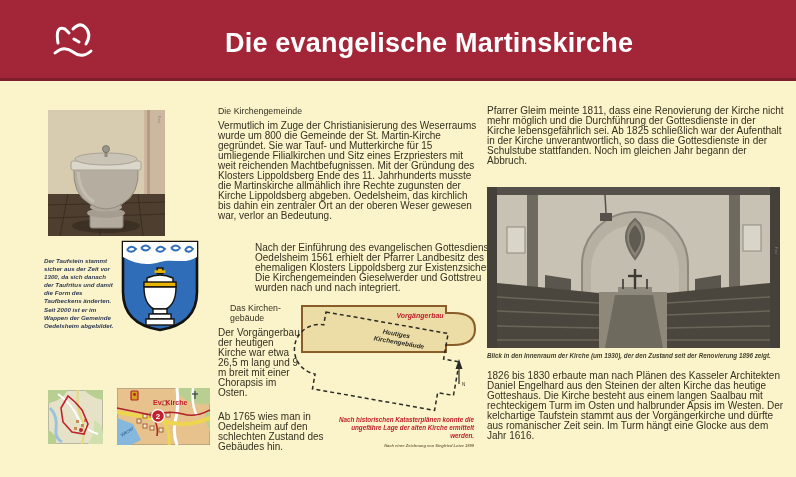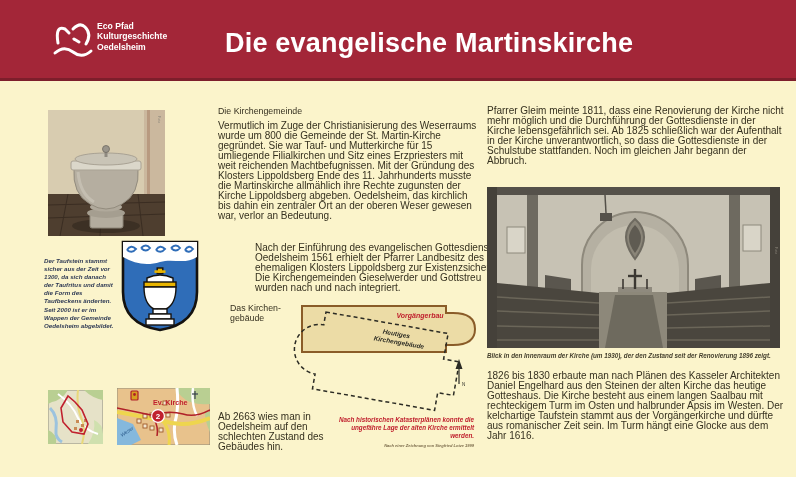--- a/index.html
+++ b/index.html
@@ -28,25 +28,20 @@
 
   <div id="header" class="abs">
     <svg class="abs" style="left:52px;top:17px;" width="42" height="46" viewBox="0 0 42 46">
       <g stroke="#fff" stroke-width="3" fill="none" stroke-linecap="round">
         <path d="M6,26 Q3,8 13,12 L17,16"></path>
         <path d="M21,12 Q28,5 33,10 Q40,17 34,27"></path>
         <path d="M3,36 Q12,28 21,35 Q30,42 39,34"></path>
         <path d="M22,22 L27,25"></path>
       </g>
     </svg>
-    <div class="abs brand">
-      <div>Eco Pfad</div>
-      <div>Kulturgeschichte</div>
-      <div>Oedelsheim</div>
-    </div>
     <div class="abs title">Die evangelische Martinskirche</div>
   </div>
 
   <div class="abs" style="left:48px;top:110px;width:117px;height:126px;">
     <svg width="117" height="126" viewBox="0 0 117 126">
       <rect x="0" y="0" width="117" height="126" fill="#D8CCB0"></rect>
       <rect x="96" y="0" width="21" height="90" fill="#CBB89E"></rect>
       <rect x="99" y="0" width="3" height="90" fill="#B89A80"></rect>
       <rect x="0" y="84" width="117" height="42" fill="#4E3E2F"></rect>
       <g stroke="#3A2D22" stroke-width="1">
@@ -150,21 +145,22 @@
       <text x="41" y="31" font-size="8" font-weight="bold" fill="#FFFFFF" text-anchor="middle">2</text>
     </svg>
   </div>
 
   <div class="abs h" style="left:218px;top:106px;">Die Kirchengemeinde</div>
   <div class="abs p" style="left:218px;top:121px;width:260px;">Vermutlich im Zuge der Christianisierung des Weserraums wurde um 800 die Gemeinde der St. Martin-Kirche gegründet. Sie war Tauf- und Mutterkirche für 15 umliegende Filialkirchen und Sitz eines Erzpriesters mit weit reichenden Machtbefugnissen. Mit der Gründung des Klosters Lippoldsberg Ende des 11. Jahrhunderts musste die Martinskirche allmählich ihre Rechte zugunsten der Kirche Lippoldsberg abgeben. Oedelsheim, das kirchlich bis dahin ein zentraler Ort an der oberen Weser gewesen war, verlor an Bedeutung.</div>
   <div class="abs p" style="left:218px;top:243px;width:260px;margin-left:37px;">Nach der Einführung des evangelischen Gottesdienstes in Oedelsheim 1561 erhielt der Pfarrer Landbesitz des ehemaligen Klosters Lippoldsberg zur Existenzsicherung. Die Kirchengemeinden Gieselwerder und Gottstreu wurden nach und nach integriert.</div>
 
   <div class="abs h h2" style="left:218px;top:303px;width:80px;margin-left:12px;">Das Kirchen-
 gebäude</div>
-  <div class="abs p" style="left:218px;top:412px;width:140px;">Ab 2663 wies man in Oedelsheim auf den schlechten Zustand des Gebäudes hin.</div>
+  <div class="abs p" style="left:218px;top:328px;width:84px;">Der Vorgängerbau der heutigen Kirche war etwa 26,5 m lang und 9 m breit mit einer Chorapsis im Osten.</div>
+  <div class="abs p" style="left:218px;top:412px;width:140px;">Ab 1765 wies man in Oedelsheim auf den schlechten Zustand des Gebäudes hin.</div>
 
   <div class="abs" style="left:296px;top:302px;width:182px;height:146px;">
     <svg width="182" height="146" viewBox="0 0 182 146" style="overflow:visible;">
       <path d="M6,4 H150 V11 H157 Q179,11 179,27 Q179,43 157,43 H150 V50 H6 Z" fill="#ECDCA6" stroke="#8A5C28" stroke-width="2"></path>
       <g transform="translate(30,10) rotate(10)">
         <path d="M0,0 L124,0 L124,26 L140,26 L140,60 L124,60 L124,78 L0,78 L0,63 A25,25 0 0 1 0,13 Z" fill="none" stroke="#2B2B24" stroke-width="1.5" stroke-dasharray="4 3"></path>
       </g>
       <text x="124" y="16" text-anchor="middle" font-size="7" font-weight="bold" font-style="italic" fill="#C0212E">Vorgängerbau</text>
       <g transform="translate(100,34) rotate(10)" fill="#2B2B24" font-size="6.5" font-weight="bold" font-style="italic" text-anchor="middle">
         <text x="0" y="0">Heutiges</text>

